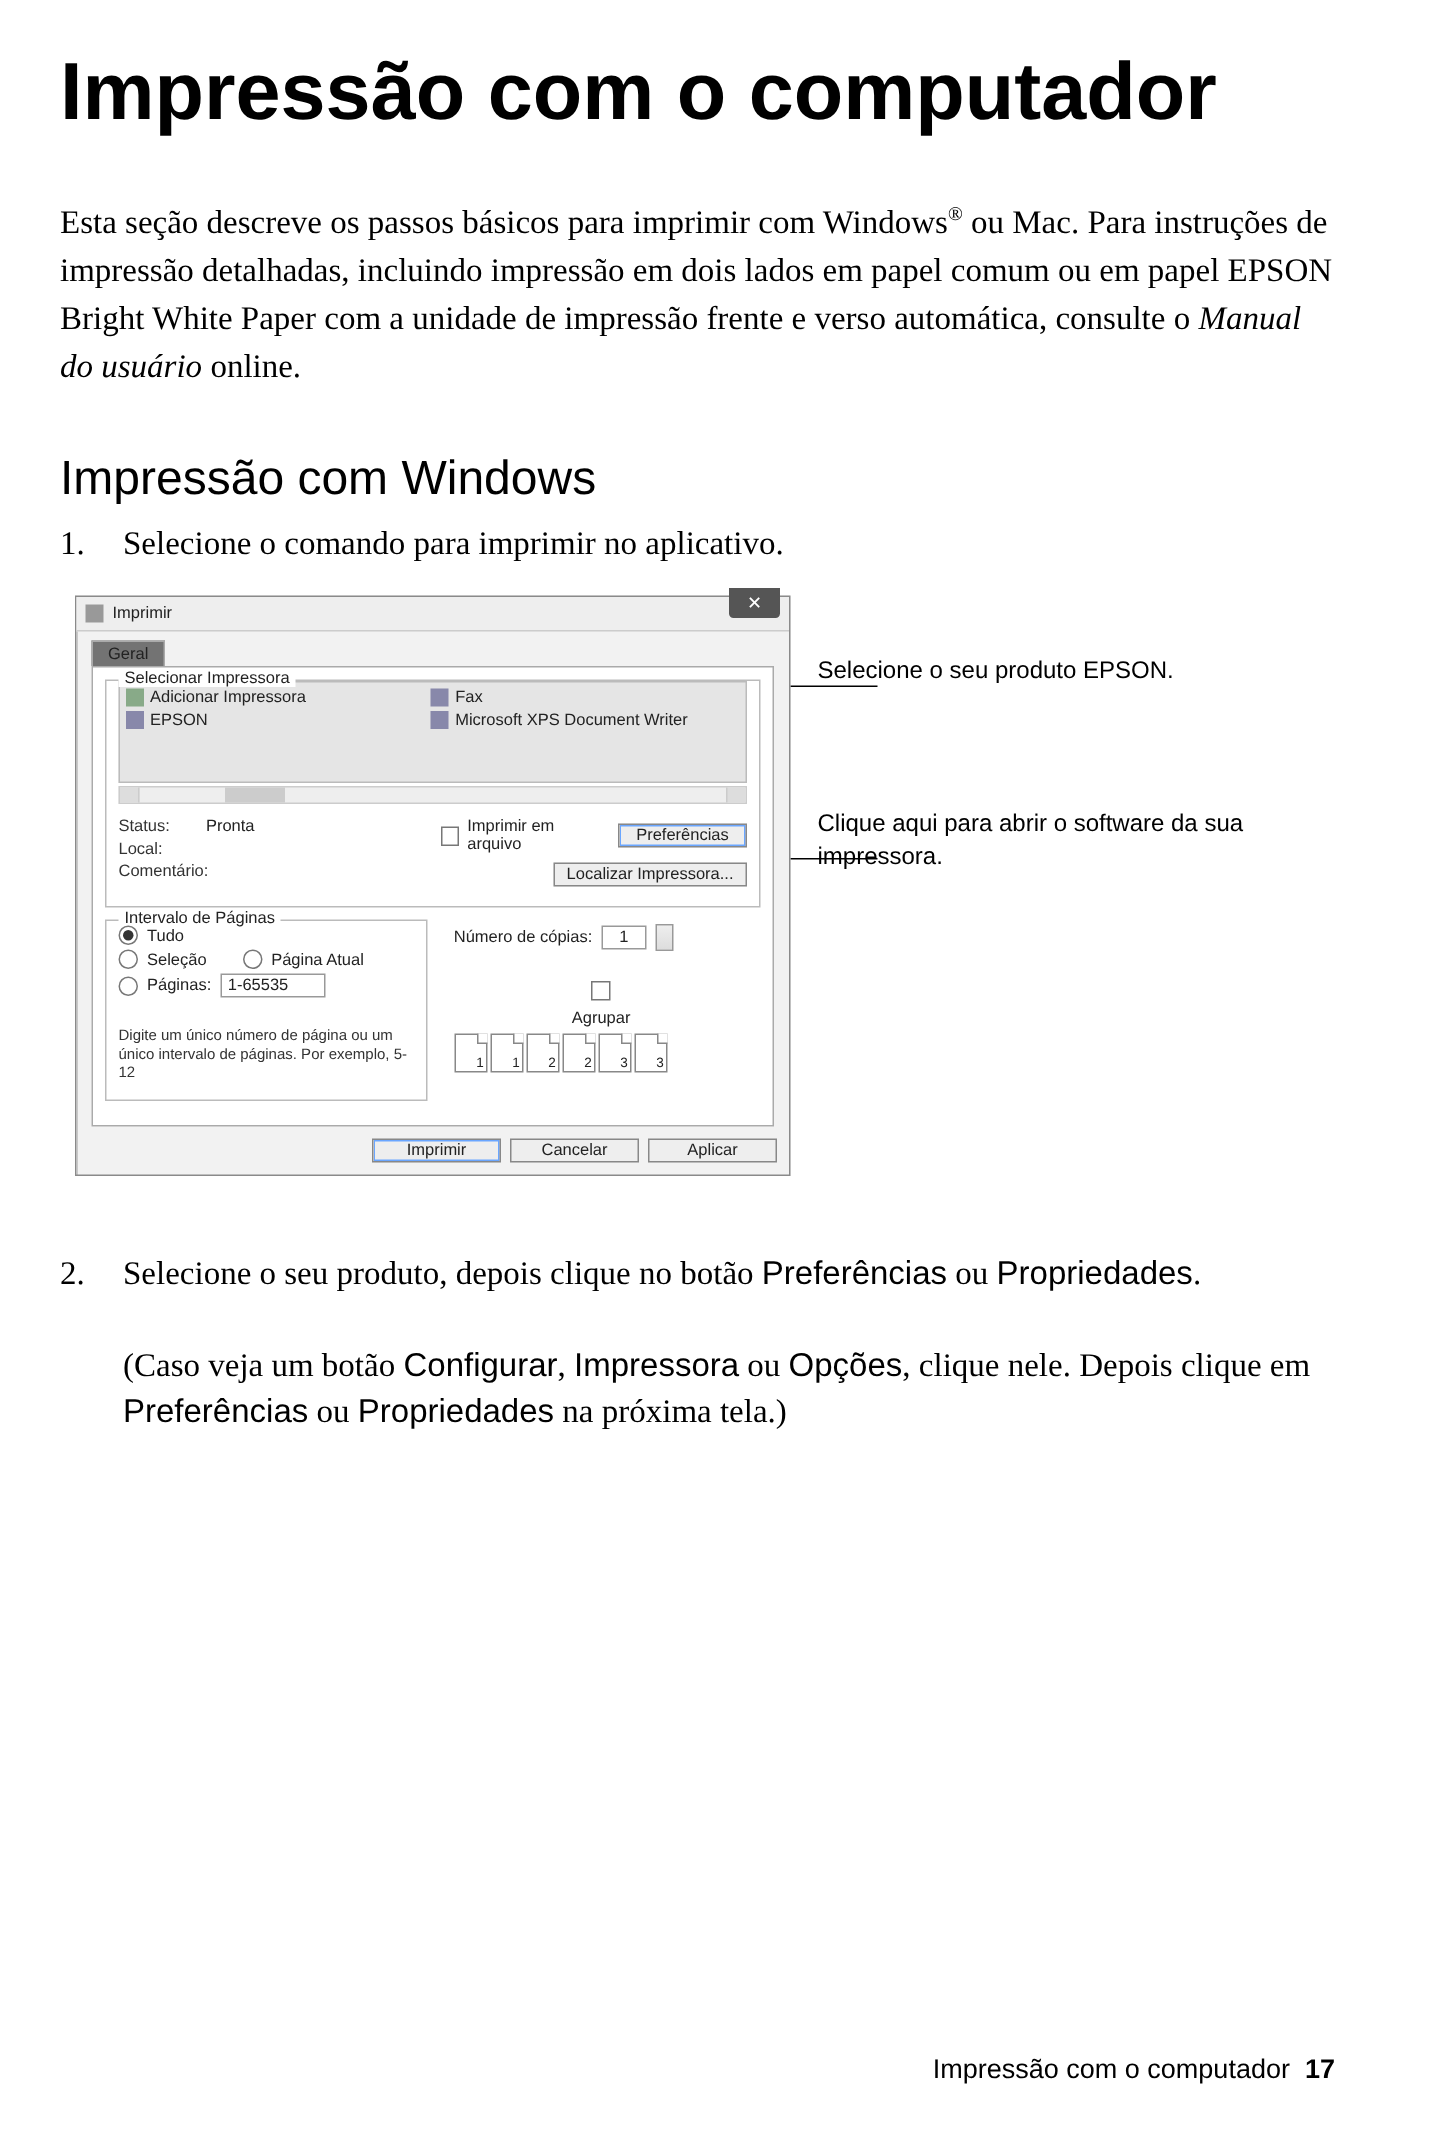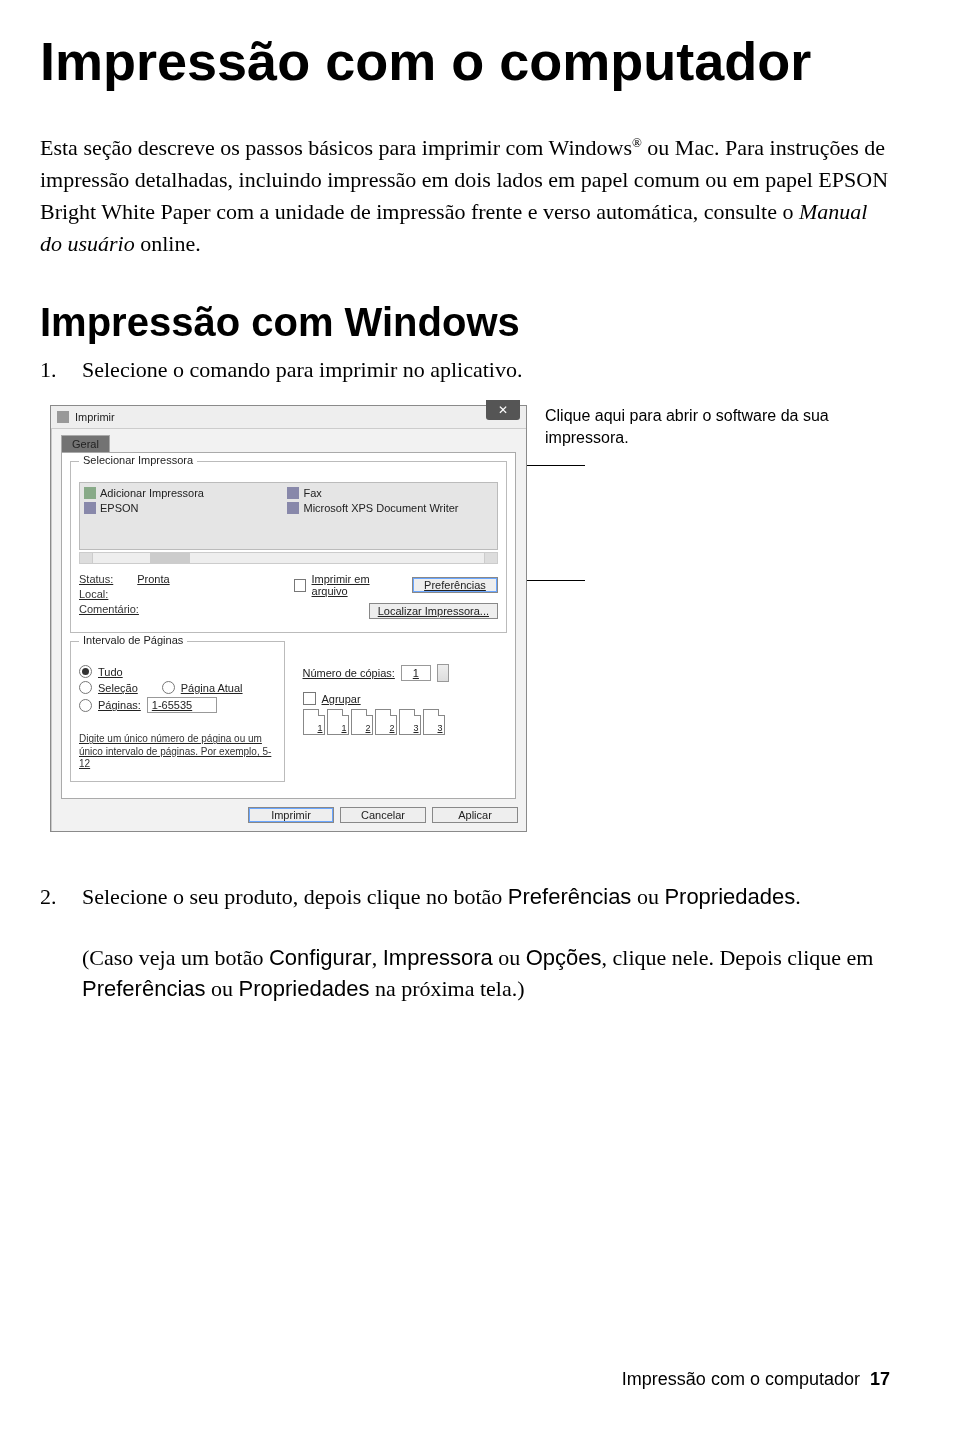--- a/index.html
+++ b/index.html
@@ -24,22 +24,22 @@
   }
   .intro{
     font-size:22px;
     line-height:1.45;
     margin-bottom:40px;
   }
   .intro sup{font-size:13px;vertical-align:super;}
   .intro em{font-style:italic;}
   h2.subhead{
     font-family:"Helvetica Neue", Helvetica, Arial, sans-serif;
-    font-weight:700;
-    font-size:40px;
+    font-weight:400;
+    font-size:32px;
     margin:0 0 10px 0;
   }
   .step{
     font-size:22px;
     line-height:1.4;
     margin:8px 0 20px 0;
     display:flex;
     gap:20px;
   }
   .step .num{min-width:22px;}
@@ -85,21 +85,21 @@
   .dlg .tab{
     margin:6px 10px 0 10px;
   }
   .dlg .tabhead{
     display:inline-block;border:1px solid #aaa;border-bottom:none;
     padding:2px 10px;background:#737373;font-size:11px;
   }
   .dlg .tabbody{
     border:1px solid #aaa;background:#fff;padding:8px;
   }
-  .grp{border:1px solid #bbb;padding:20px 8px 10px 8px;margin-bottom:8px;position:relative;}
+  .grp{border:1px solid #bbb;padding:0 8px 10px 8px;margin-bottom:8px;position:relative;}
   .grp .legend{position:absolute;top:-8px;left:8px;background:#fff;padding:0 4px;font-size:11px;}
   .printer-list{
     border:1px solid #bbb;background:#e5e5e5;height:58px;
     padding:4px;font-size:11px;overflow:hidden;
   }
   .printer-list .col{display:inline-block;vertical-align:top;width:49%;}
   .printer-list .item{display:flex;align-items:center;gap:4px;margin-bottom:3px;}
   .printer-list .icn{width:12px;height:12px;background:#8a8;}
   .printer-list .icn2{width:12px;height:12px;background:#88a;}
   .sb{height:10px;background:#eee;border:1px solid #ccc;margin-top:2px;position:relative;}
@@ -114,21 +114,21 @@
     white-space:nowrap;
   }
   .btn.hi{box-shadow:0 0 0 1px #6aa6ff inset;}
   .cb{width:11px;height:11px;border:1px solid #777;background:#fff;display:inline-block;}
   .rad{width:11px;height:11px;border:1px solid #777;border-radius:50%;background:#fff;display:inline-block;position:relative;}
   .rad.on::after{content:"";position:absolute;inset:2px;border-radius:50%;background:#333;}
   .txt{border:1px solid #999;background:#fff;padding:1px 4px;font-size:11px;min-width:60px;display:inline-block;}
   .txt.short{min-width:20px;text-align:center;}
   .spin{display:inline-block;border:1px solid #999;width:10px;height:16px;background:linear-gradient(#eee,#ddd);}
   .hint{font-size:10px;color:#333;margin-top:20px;line-height:1.25;}
-  .twocol{display:flex;gap:10px;text-decoration:underline;}
+  .twocol{display:flex;gap:10px;}
   .twocol>div{flex:1;}
   .collate{display:flex;gap:2px;margin-top:4px;}
   .page{width:18px;height:22px;border:1px solid #888;background:#fff;position:relative;font-size:9px;display:flex;align-items:flex-end;justify-content:flex-end;padding:1px;}
   .page::before{content:"";position:absolute;right:-1px;top:-1px;width:6px;height:6px;background:#fff;border-left:1px solid #888;border-bottom:1px solid #888;}
   .bottombar{display:flex;justify-content:flex-end;gap:6px;padding:8px;}
   .callout-line1{
     position:absolute;border-top:1px solid #000;
     width:260px;left:275px;top:60px;
   }
   .callout-line2{
@@ -250,21 +250,21 @@
                 <span class="txt">1-65535</span>
               </div>
               <div class="hint">Digite um único número de página ou um único intervalo de páginas. Por exemplo, 5-12</div>
             </div>
             <div class="grp" style="border:none;">
               <div class="row">
                 <span>Número de cópias:</span>
                 <span class="txt short">1</span>
                 <span class="spin"></span>
               </div>
-              <div class="row" style="margin-top:10px;">
+              <div class="row" style="margin-top:20px;flex-direction:column;">
                 <span class="cb"></span>
                 <span>Agrupar</span>
               </div>
               <div class="collate">
                 <div class="page">
                     <span>1</span>
                   </div>
                 <div class="page">
                     <span>1</span>
                   </div>
@@ -287,20 +287,21 @@
       </div>
       <div class="bottombar">
         <span class="btn hi">Imprimir</span>
         <span class="btn">Cancelar</span>
         <span class="btn">Aplicar</span>
       </div>
     </div>
   </div>
 
   <div class="callouts">
+    <div class="callout1">Selecione o seu produto EPSON.</div>
     <div class="callout2">Clique aqui para abrir o software da sua impressora.</div>
   </div>
 </div>
 
 <div class="step">
   <span class="num">2.</span>
   <span>
     <span>Selecione o seu produto, depois clique no botão </span><span class="sans">Preferências</span><span> ou </span><span class="sans">Propriedades</span><span>.</span><br><br>
     <span>(Caso veja um botão </span><span class="sans">Configurar</span><span>, </span><span class="sans">Impressora</span><span> ou </span><span class="sans">Opções</span><span>, clique nele. Depois clique em </span><span class="sans">Preferências</span><span> ou </span><span class="sans">Propriedades</span><span> na próxima tela.)</span>
   </span>

